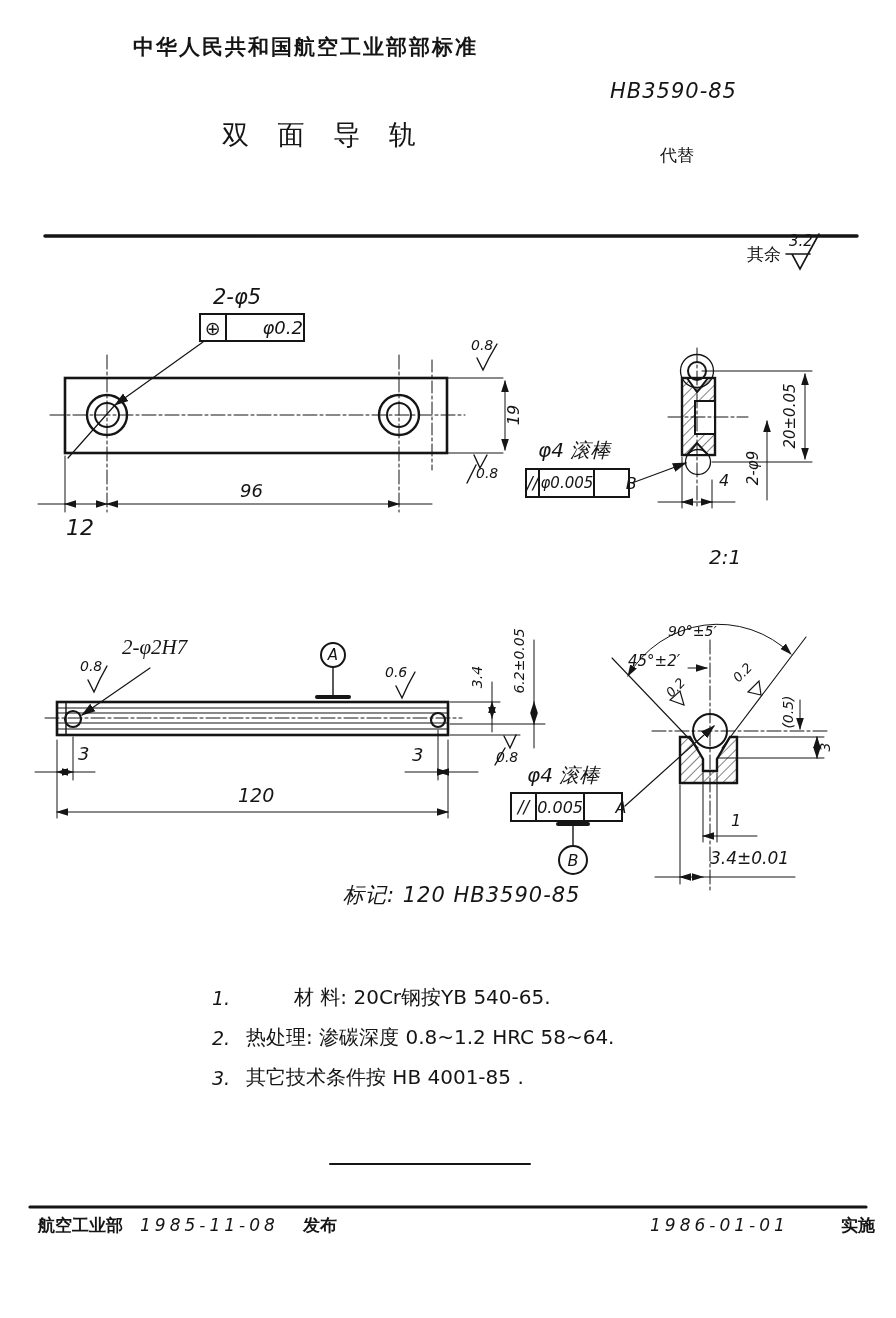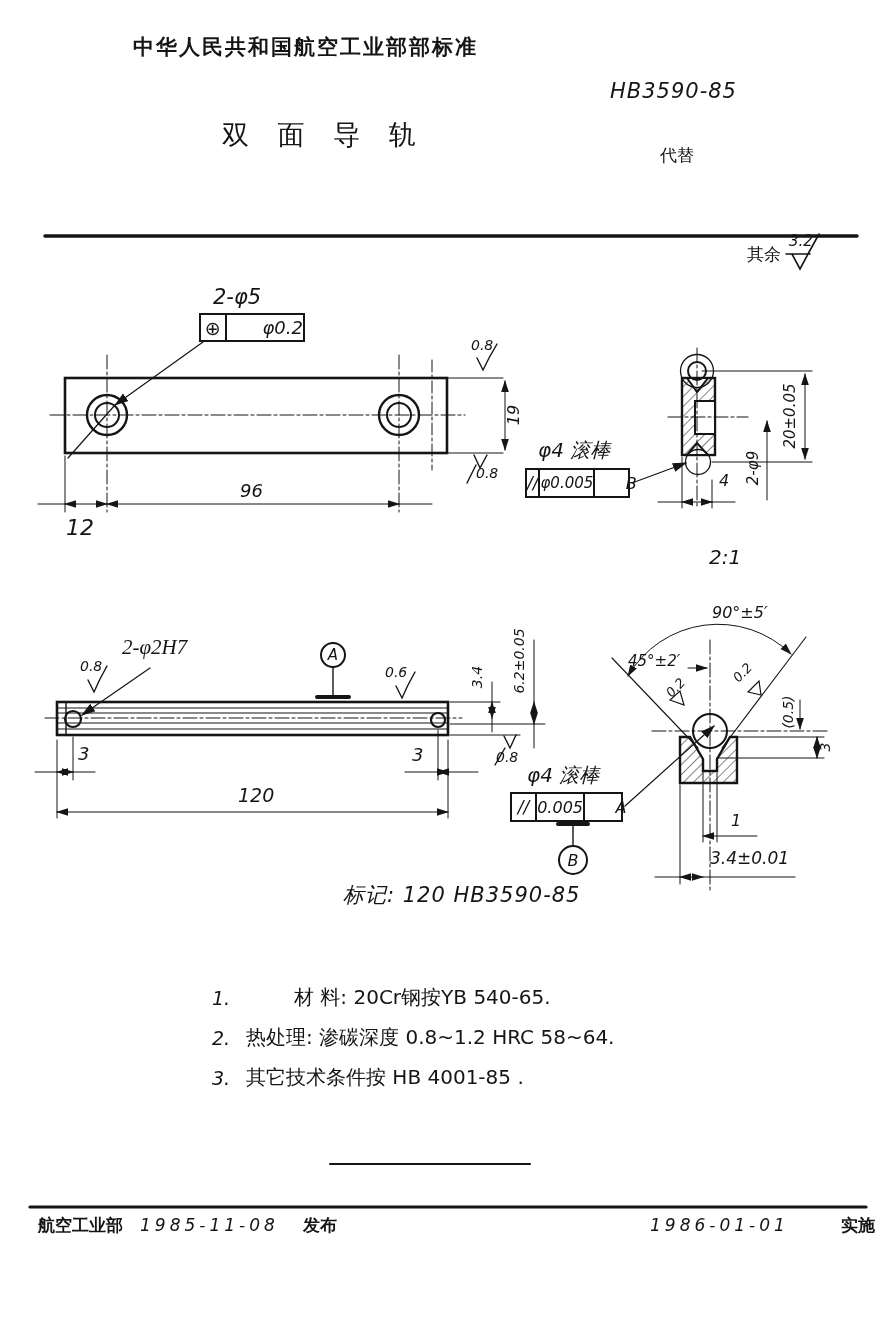--- a/index.html
+++ b/index.html
@@ -192,21 +192,21 @@
   <div class="datum" style="left:320px;top:642px;width:26px;height:26px;font-size:15px;">
     <span>A</span>
   </div>
   <div class="t hw v" style="left:478px;top:677px;font-size:14px;">3.4</div>
   <div class="t hw v" style="left:520px;top:661px;font-size:14px;">6.2±0.05</div>
   <div class="t hw" style="left:496px;top:750px;font-size:14px;">0.8</div>
   <div class="t hw" style="left:78px;top:744px;font-size:18px;">3</div>
   <div class="t hw" style="left:412px;top:745px;font-size:18px;">3</div>
   <div class="t hw" style="left:238px;top:785px;font-size:19px;">120</div>
 
-  <div class="t hw" style="left:668px;top:604px;font-size:16px;margin-left:44px;">90°±5′</div>
+  <div class="t hw" style="left:668px;top:624px;font-size:14px;">90°±5′</div>
   <div class="t hw" style="left:628px;top:653px;font-size:15px;">45°±2′</div>
   <div class="t hw r45" style="left:676px;top:688px;font-size:13px;">0.2</div>
   <div class="t hw r45" style="left:743px;top:673px;font-size:13px;">0.2</div>
   <div class="t hw v" style="left:789px;top:712px;font-size:14px;">(0.5)</div>
   <div class="t hw v" style="left:826px;top:747px;font-size:14px;">3</div>
   <div class="t hw" style="left:731px;top:812px;font-size:16px;">1</div>
   <div class="t hw" style="left:710px;top:849px;font-size:17px;">3.4±0.01</div>
   <div class="t hw" style="left:527px;top:764px;font-size:20px;">φ4 滚棒</div>
   <div class="fcf" style="left:510px;top:792px;width:113px;height:30px;">
     <div class="c" style="width:31px;font-size:17px;">//</div>

